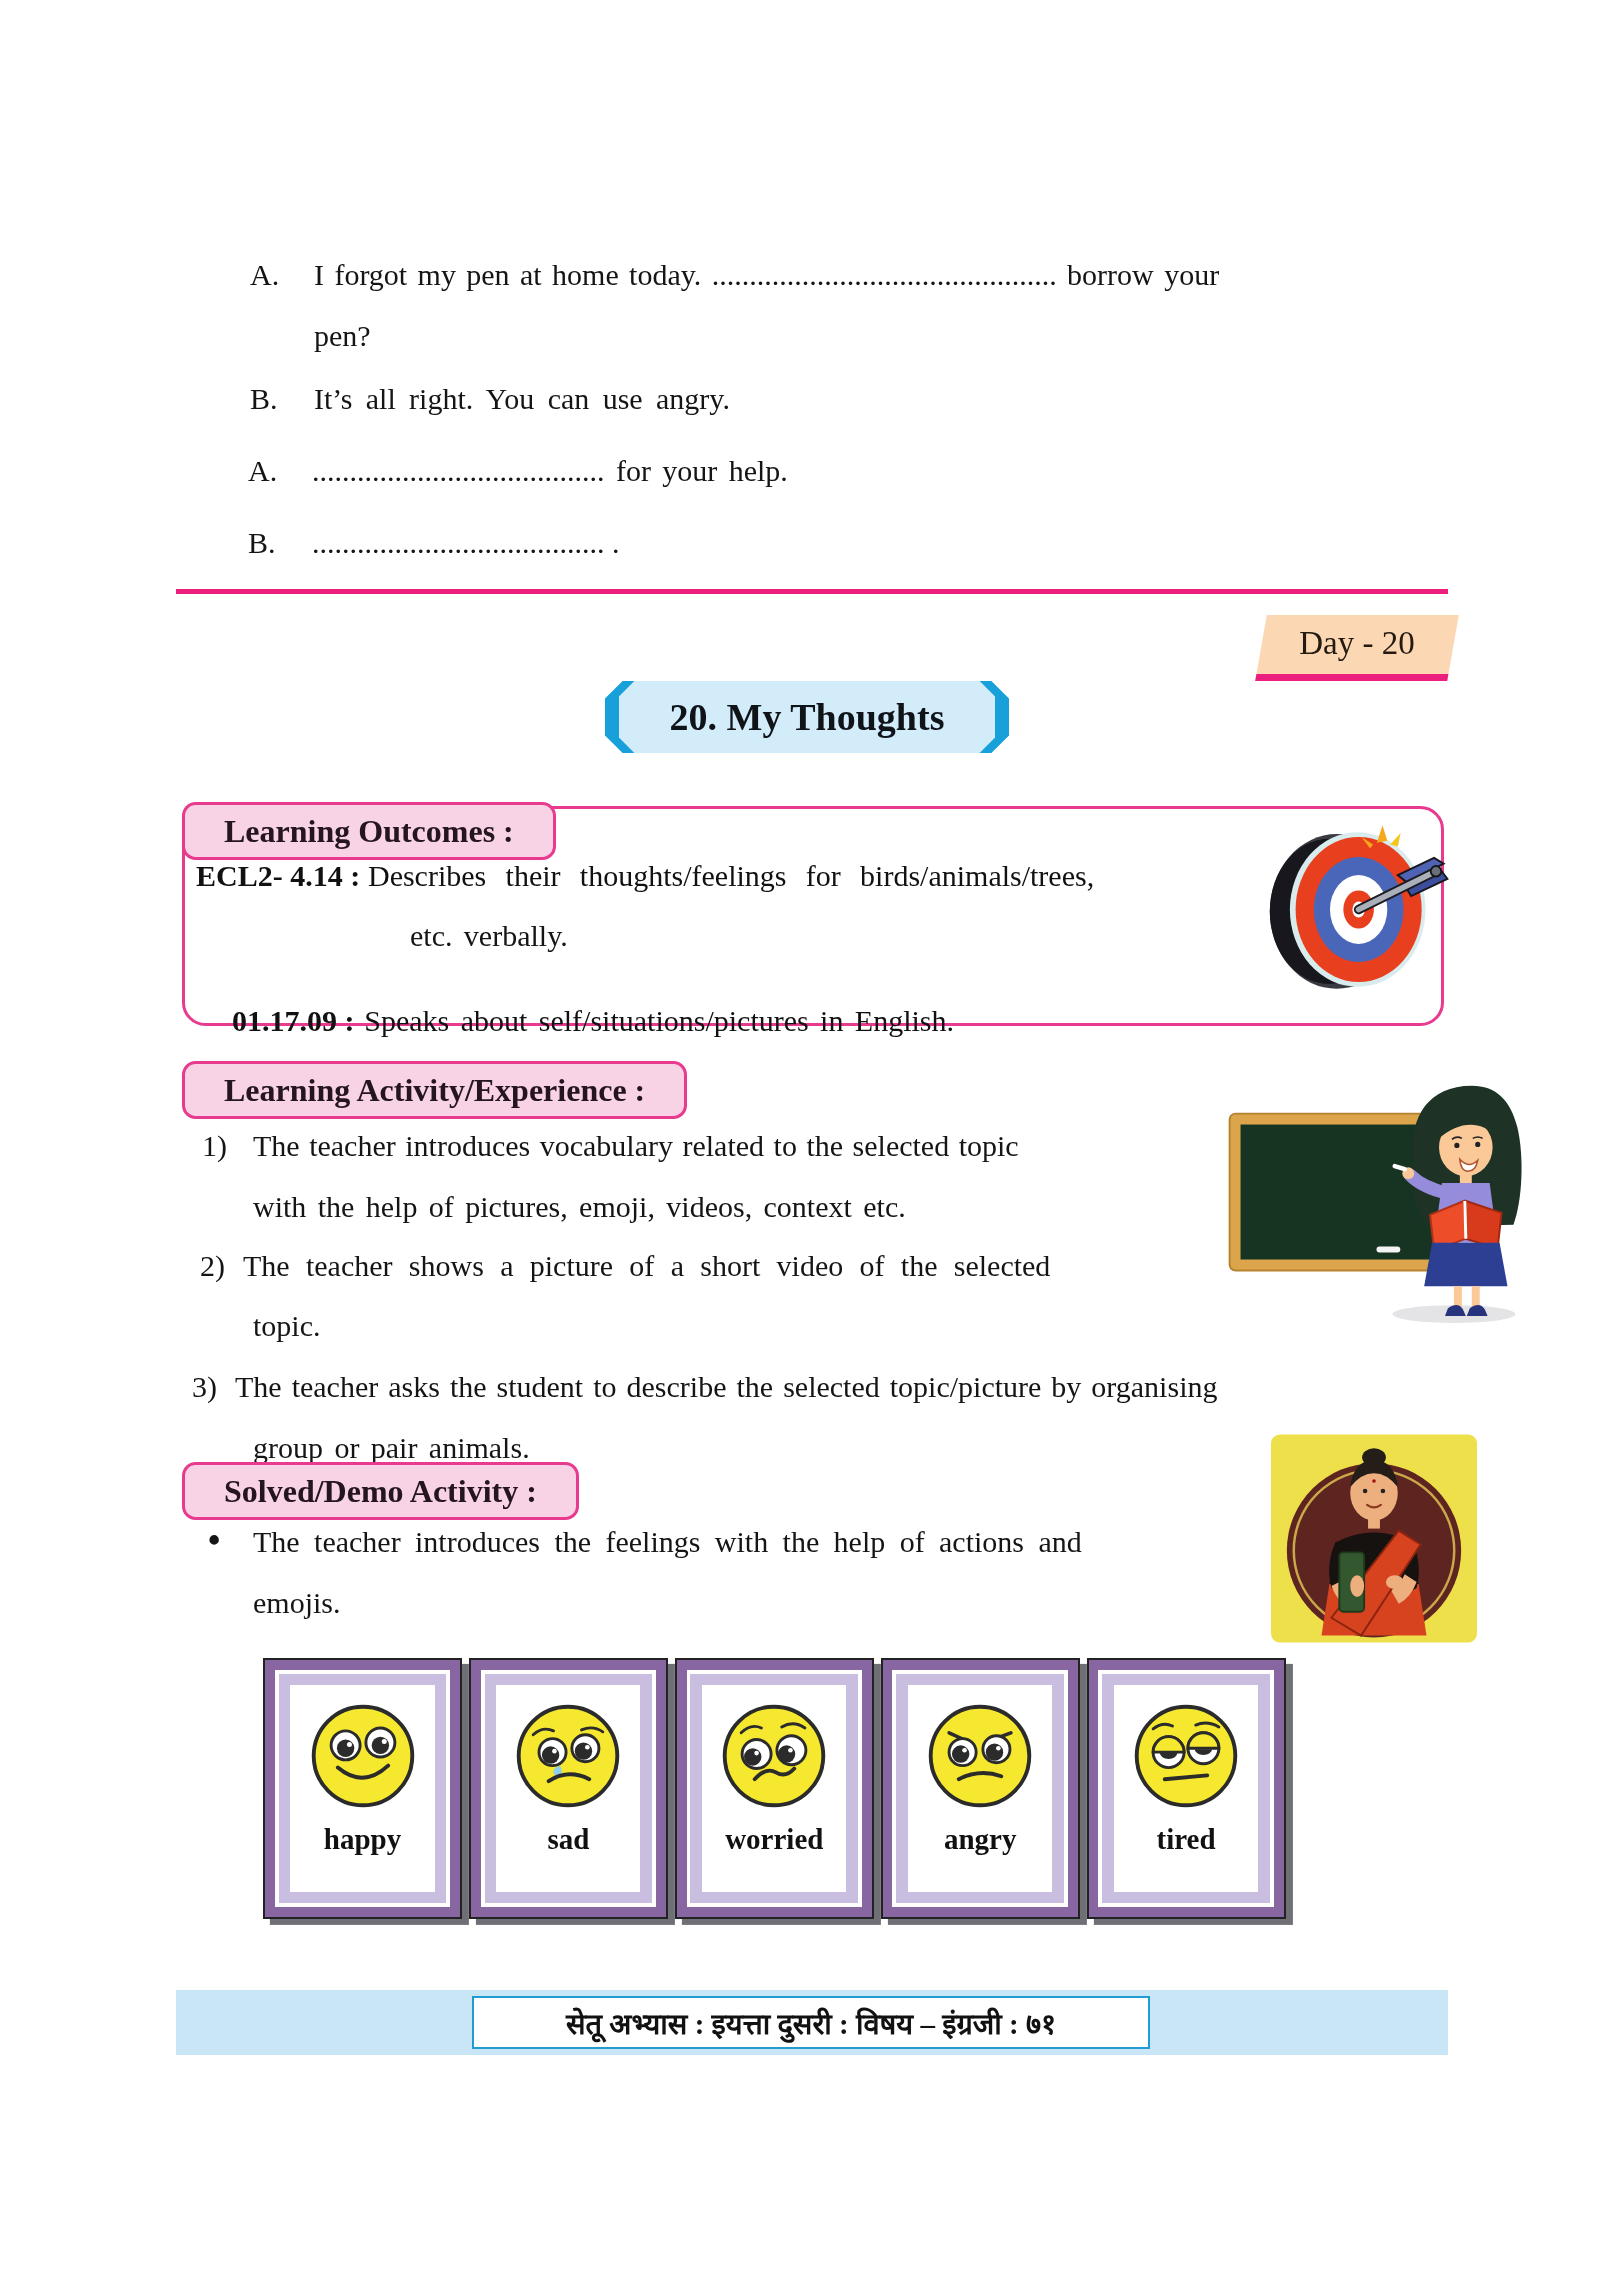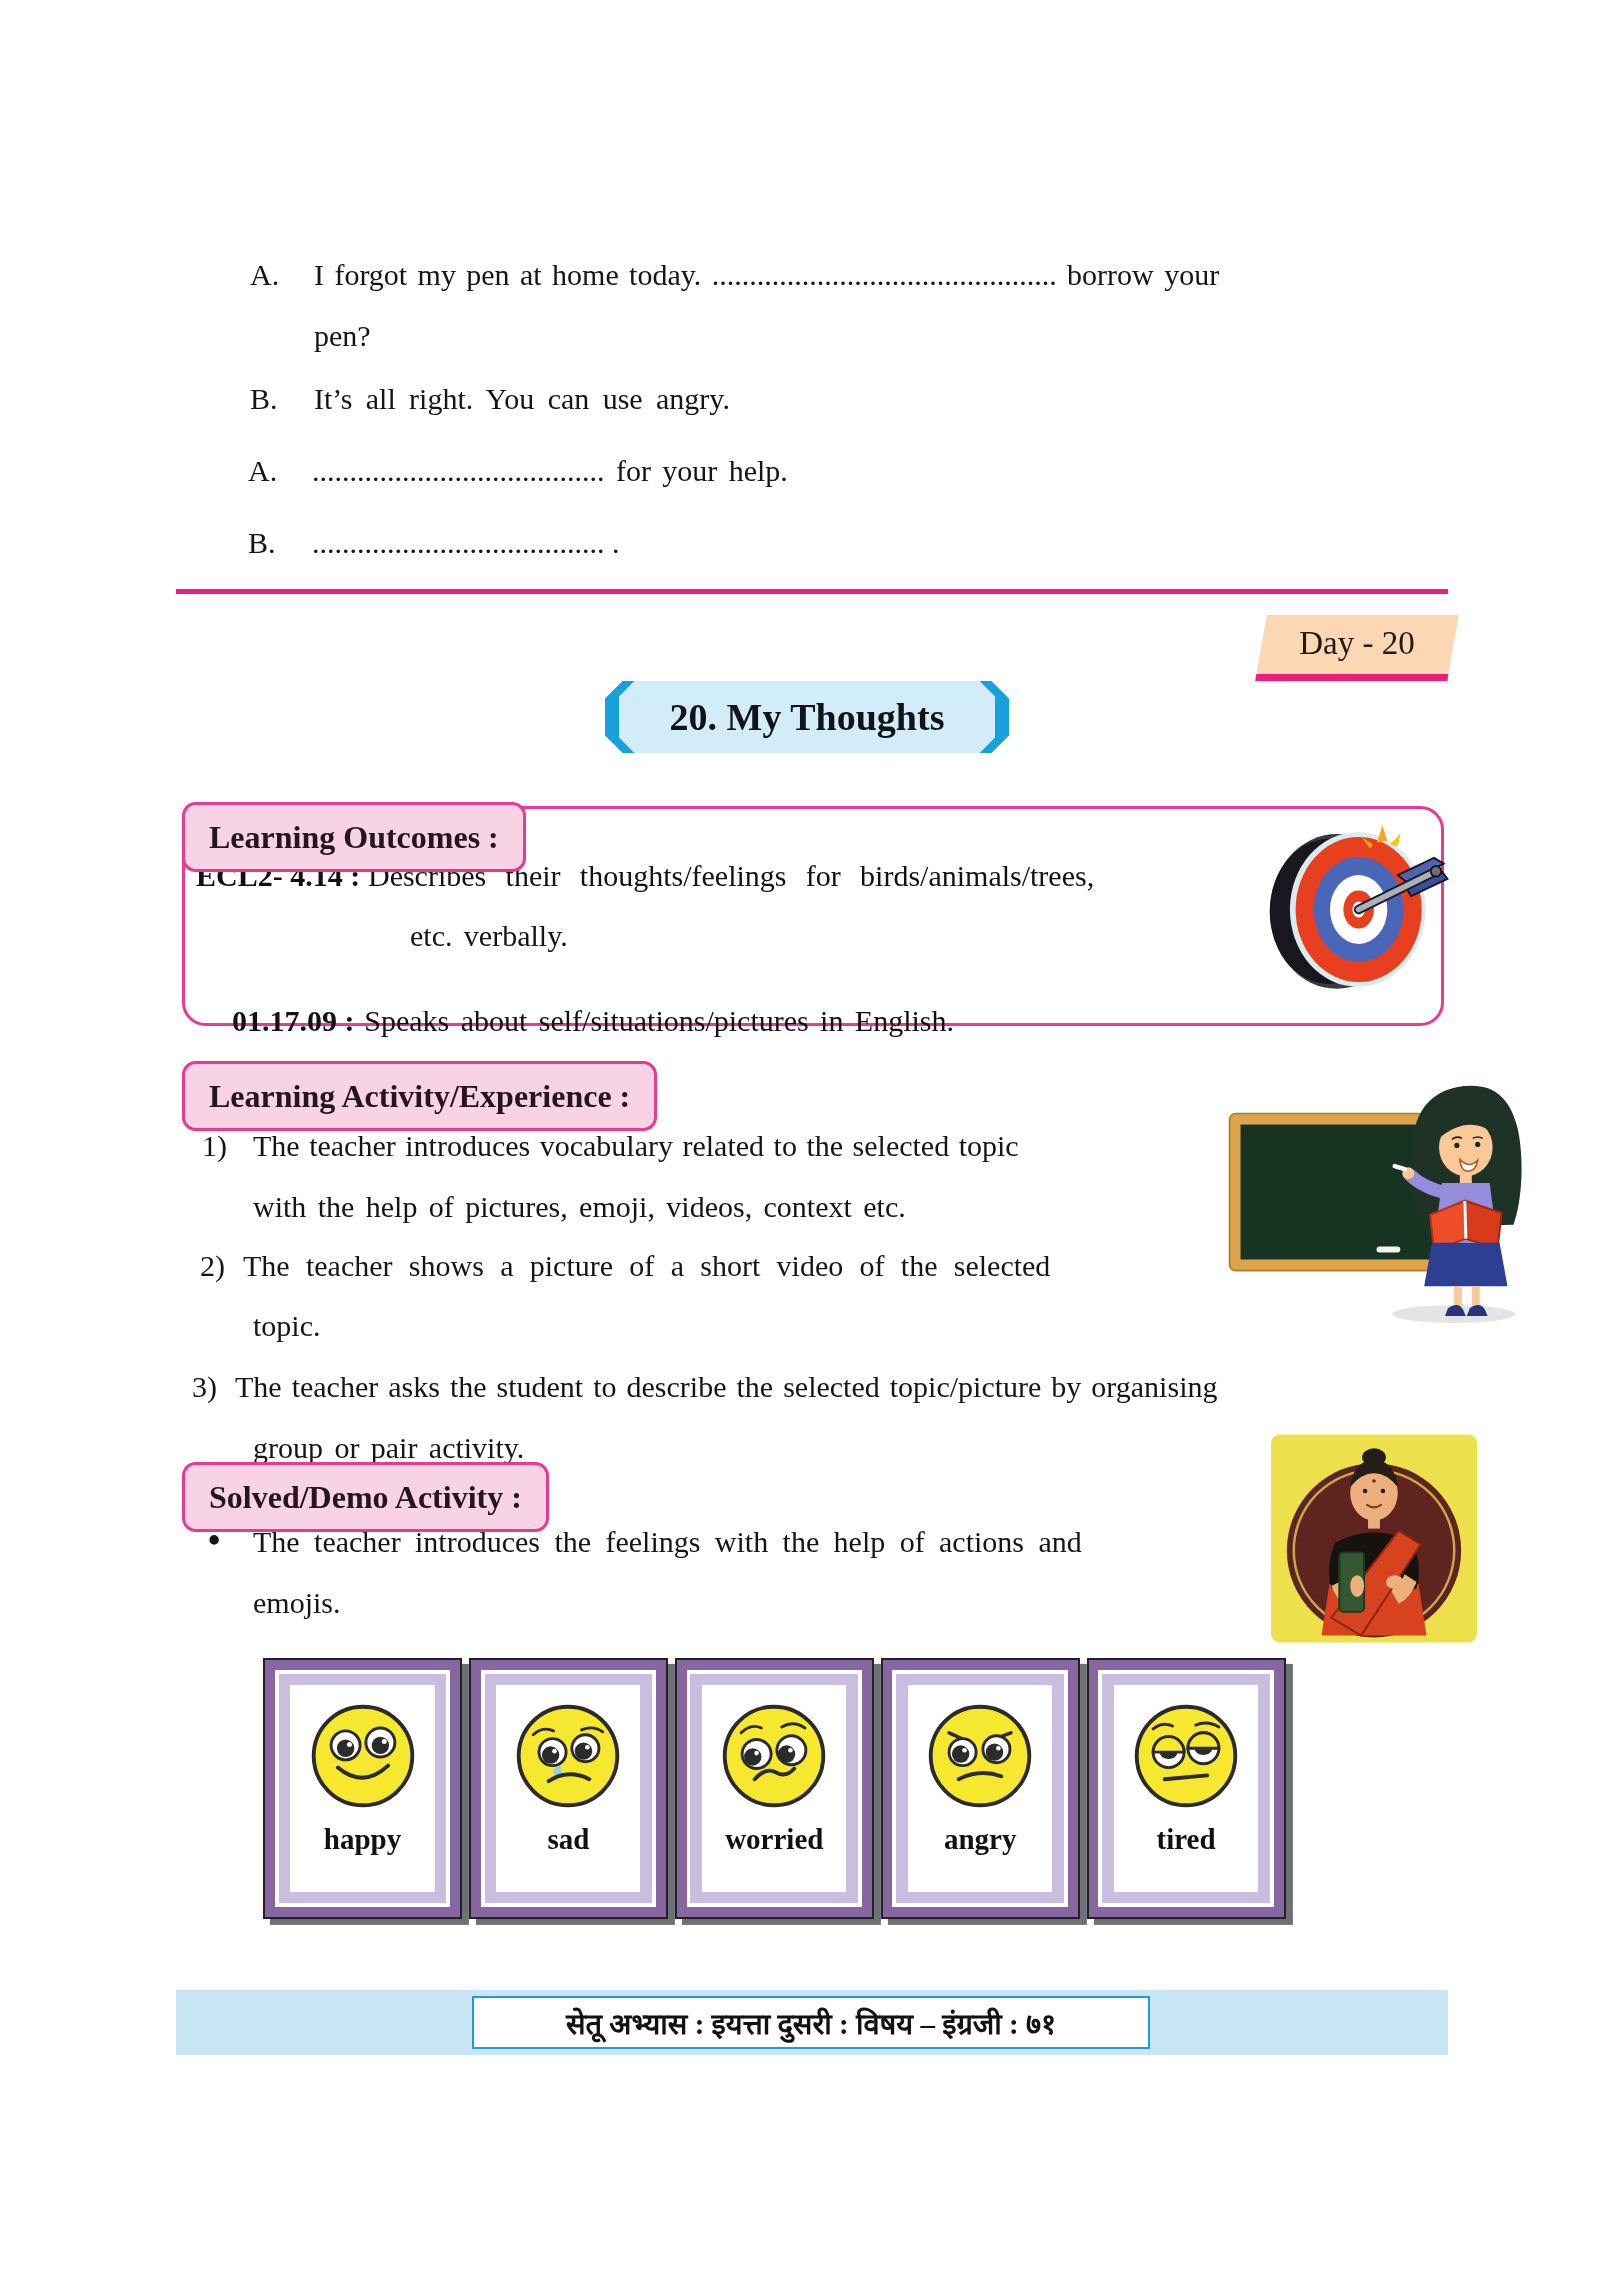--- a/index.html
+++ b/index.html
@@ -23,23 +23,23 @@
 
   
   .title-box { position:absolute; left:605px; top:681px; width:404px; height:72px; }
   .title-outer { position:absolute; top:0; left:0; right:0; bottom:0; background:#18a0da;
     clip-path:polygon(17.6px 0,calc(100% - 17.6px) 0,100% 17.6px,100% calc(100% - 17.6px),calc(100% - 17.6px) 100%,17.6px 100%,0 calc(100% - 17.6px),0 17.6px); }
   .title-inner { position:absolute; left:13.7px; right:13.7px; top:0; bottom:0; background:#d3ecfa;
     clip-path:polygon(15.7px 0,calc(100% - 15.7px) 0,100% 15.7px,100% calc(100% - 15.7px),calc(100% - 15.7px) 100%,15.7px 100%,0 calc(100% - 15.7px),0 15.7px);
     display:flex; align-items:center; justify-content:center; font-weight:bold; font-size:38px; color:#101418; }
 
   
-  .plabel { position:absolute; height:70px; background:#f8d2e5; border:3.4px solid #e83a8e;
+  .plabel { position:absolute; height:58px; background:#f8d2e5; border:3.4px solid #e83a8e;
             border-radius:13.7px; box-sizing:border-box; display:flex; align-items:center;
-            padding:0 24px; font-weight:bold; font-size:32px; color:#241520; z-index:2;
+            padding:0 39px; font-weight:bold; font-size:32px; color:#241520; z-index:2;
             white-space:nowrap; }
 
   .lo-box { position:absolute; left:182px; top:806px; width:1262px; height:220px;
             border:3.4px solid #e83a8e; border-radius:23.5px; box-sizing:border-box; background:#fff; }
 
   .row-flex { position:absolute; display:flex; align-items:baseline; white-space:nowrap; font-size:30px; }
 
   .illo { position:absolute; }
 
   
@@ -125,21 +125,21 @@
   <span class="txt" style="left:202px; top:1129px;">1)</span>
   <span class="txt" style="left:253px; top:1129px; word-spacing:2px;">The teacher introduces vocabulary related to the selected topic</span>
   <span class="txt ws4" style="left:253px; top:1190px;">with the help of pictures, emoji, videos, context etc.</span>
 
   <span class="txt" style="left:200px; top:1249px;">2)</span>
   <span class="txt ws9" style="left:243px; top:1249px;">The teacher shows a picture of a short video of the selected</span>
   <span class="txt" style="left:253px; top:1309px;">topic.</span>
 
   <span class="txt" style="left:192px; top:1370px;">3)</span>
   <span class="txt" style="left:235px; top:1370px; word-spacing:2.5px;">The teacher asks the student to describe the selected topic/picture by organising</span>
-  <span class="txt ws4" style="left:253px; top:1431px;">group or pair activity.</span>
+  <span class="txt ws4" style="left:253px; top:1431px;">group or pair animals.</span>
 
   <svg class="illo" style="left:1227px; top:1064px; width:299px; height:263px;" viewBox="0 0 300 265">
     <ellipse cx="228" cy="252" rx="62" ry="9" fill="#e4e4e6"></ellipse>
     <rect x="2" y="50" width="230" height="158" rx="6" fill="#dca54c" stroke="#b5832f" stroke-width="2"></rect>
     <rect x="13" y="61" width="208" height="136" fill="#173423"></rect>
     <rect x="150" y="184" width="24" height="6" rx="3" fill="#f4f4f4"></rect>
     <path d="M246 22 C 202 22 184 54 187 90 C 184 124 189 150 203 164 L 288 162 C 297 138 299 94 292 64 C 285 36 270 22 246 22 Z" fill="#1e3326"></path>
     <ellipse cx="240" cy="84" rx="27" ry="29" fill="#fbc897"></ellipse>
     <path d="M212 76 C 214 48 230 40 242 40 C 258 40 268 52 269 72 C 256 58 234 56 212 76 Z" fill="#1e3326"></path>
     <circle cx="231" cy="82" r="2.6" fill="#222"></circle>

